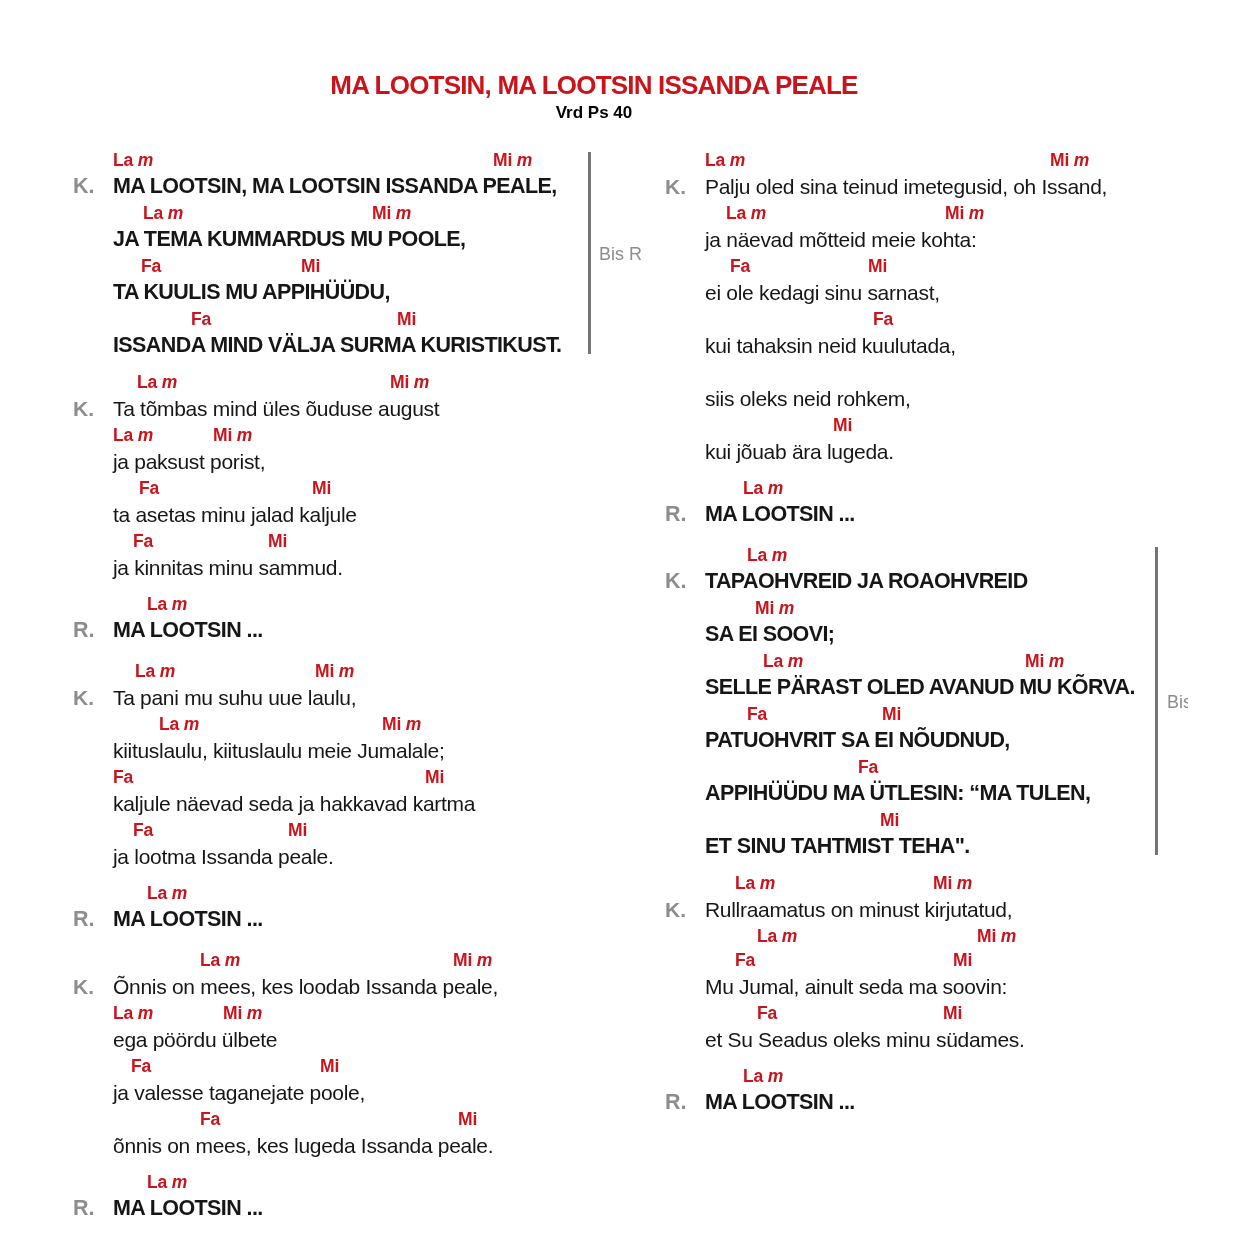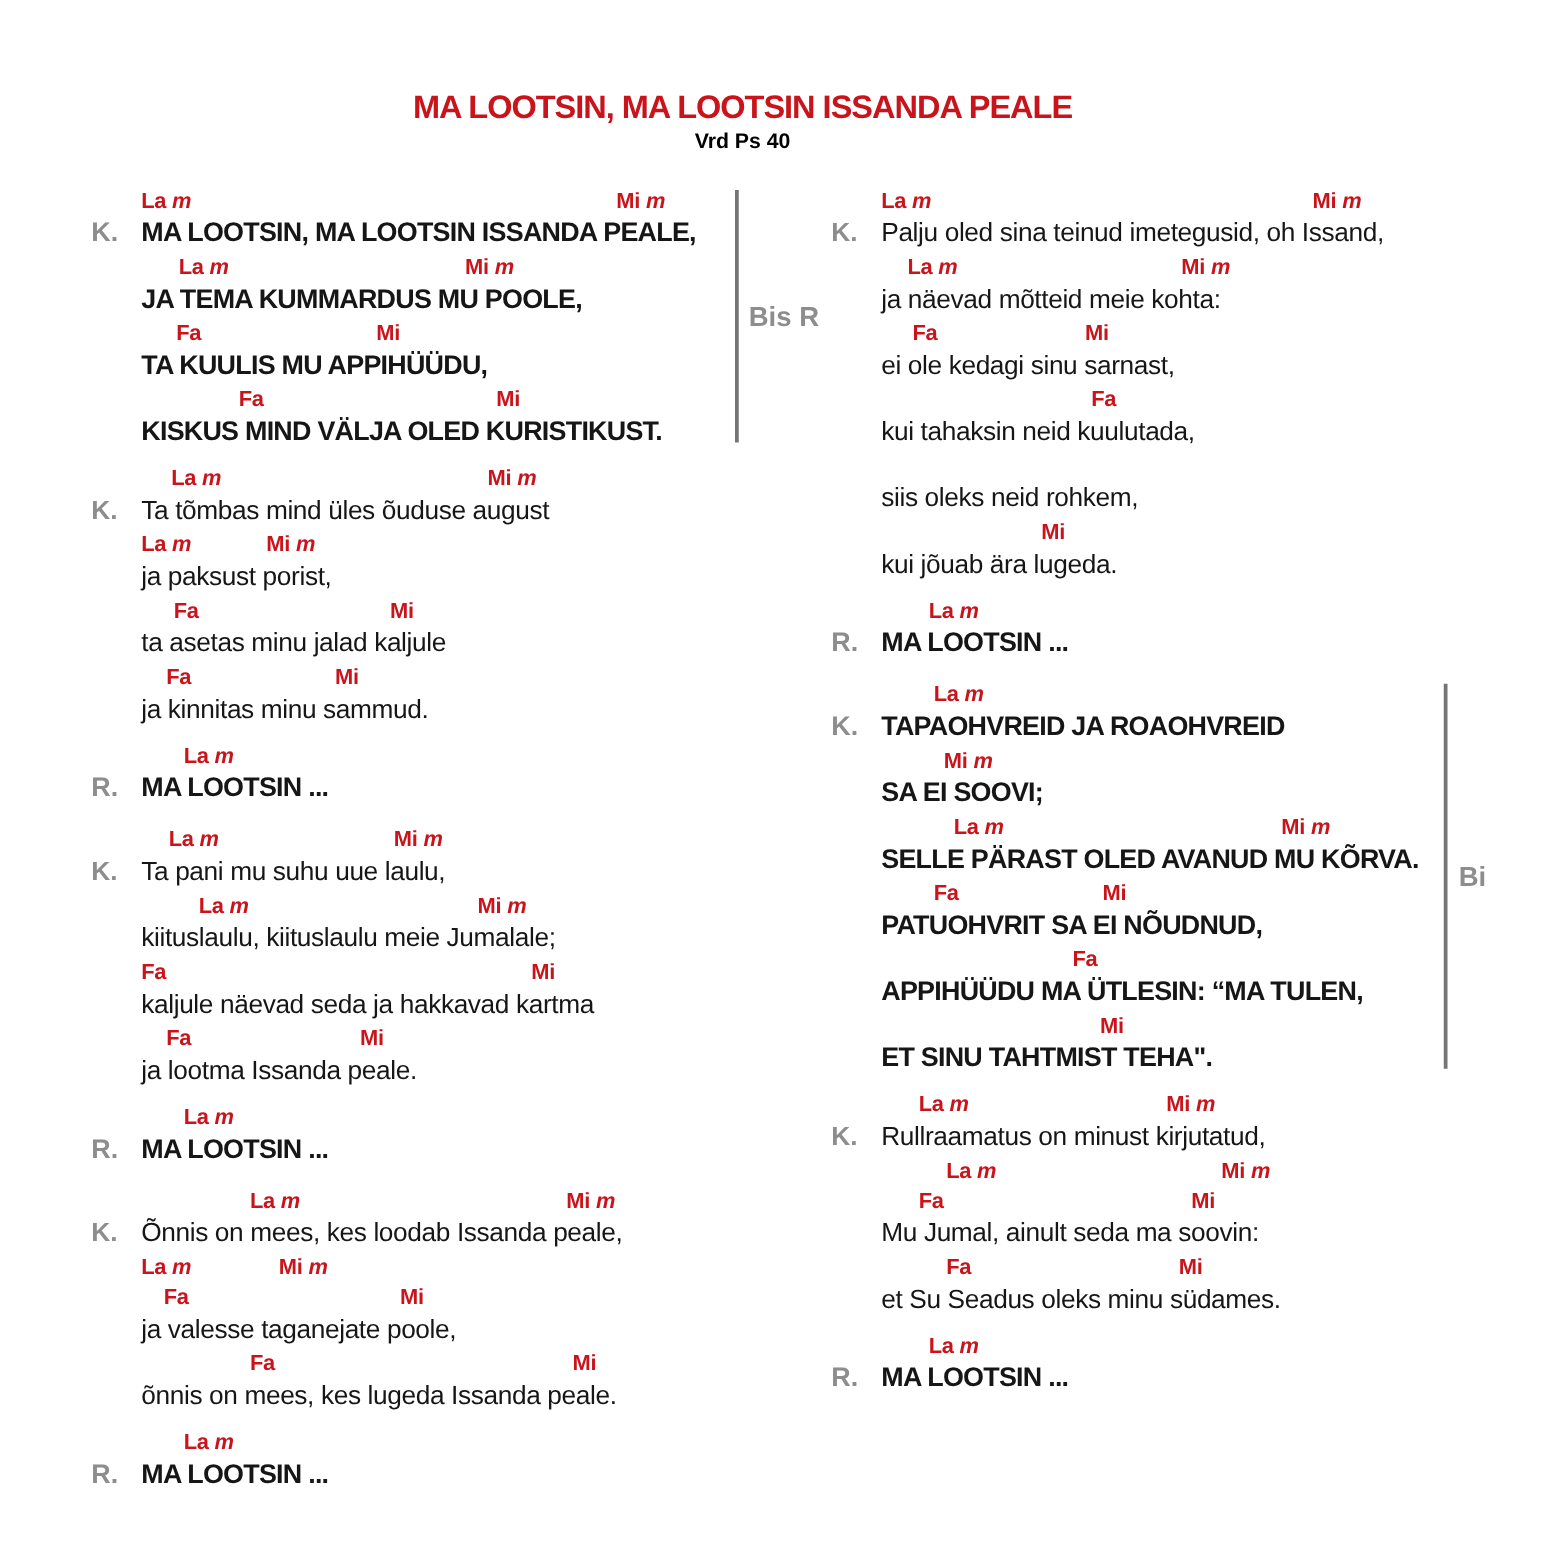--- a/index.html
+++ b/index.html
@@ -85,22 +85,22 @@
     position: absolute;
     top: 4px; bottom: 6px;
     width: 3px;
     background: var(--bar-gray);
   }
   .bis-label {
     position: absolute;
     top: 50%;
     transform: translateY(-50%);
     color: var(--label-gray);
-    font-weight: bold;
-    font-size: 22px;
+    font-weight: normal;
+    font-size: 18px;
     white-space: pre;
   }
 </style>
 </head>
 <body>
 
 <div id="page">
   <div class="title">MA LOOTSIN, MA LOOTSIN ISSANDA PEALE</div>
   <div class="subtitle">Vrd Ps 40</div>
   <div class="col col-left">
@@ -117,21 +117,21 @@
         <div class="lyric-row">JA TEMA KUMMARDUS MU POOLE,</div>
         <div class="chord-row">
           <span class="chord" style="left: 28px;">Fa</span>
           <span class="chord" style="left: 188px;">Mi</span>
         </div>
         <div class="lyric-row">TA KUULIS MU APPIHÜÜDU,</div>
         <div class="chord-row">
           <span class="chord" style="left: 78px;">Fa</span>
           <span class="chord" style="left: 284px;">Mi</span>
         </div>
-        <div class="lyric-row">KISKUS MIND VÄLJA OLED KURISTIKUST.</div>
+        <div class="lyric-row">ISSANDA MIND VÄLJA SURMA KURISTIKUST.</div>
         <div class="bis-bar" style="left: 475px;"></div>
         <div class="bis-label" style="left: 486px;">Bis R</div>
       </div>
       <div class="block">
         <div class="chord-row">
           <span class="chord" style="left: 24px;">La <i>m</i></span>
           <span class="chord" style="left: 277px;">Mi <i>m</i></span>
         </div>
         <div class="lyric-row"><span class="vlabel">K.</span>Ta tõmbas mind üles õuduse august</div>
         <div class="chord-row">
@@ -187,20 +187,21 @@
       <div class="block">
         <div class="chord-row">
           <span class="chord" style="left: 87px;">La <i>m</i></span>
           <span class="chord" style="left: 340px;">Mi <i>m</i></span>
         </div>
         <div class="lyric-row"><span class="vlabel">K.</span>Õnnis on mees, kes loodab Issanda peale,</div>
         <div class="chord-row">
           <span class="chord" style="left: 0px;">La <i>m</i></span>
           <span class="chord" style="left: 110px;">Mi <i>m</i></span>
         </div>
+        <div class="lyric-row">ega pöördu ülbete</div>
         <div class="chord-row">
           <span class="chord" style="left: 18px;">Fa</span>
           <span class="chord" style="left: 207px;">Mi</span>
         </div>
         <div class="lyric-row">ja valesse taganejate poole,</div>
         <div class="chord-row">
           <span class="chord" style="left: 87px;">Fa</span>
           <span class="chord" style="left: 345px;">Mi</span>
         </div>
         <div class="lyric-row">õnnis on mees, kes lugeda Issanda peale.</div>

